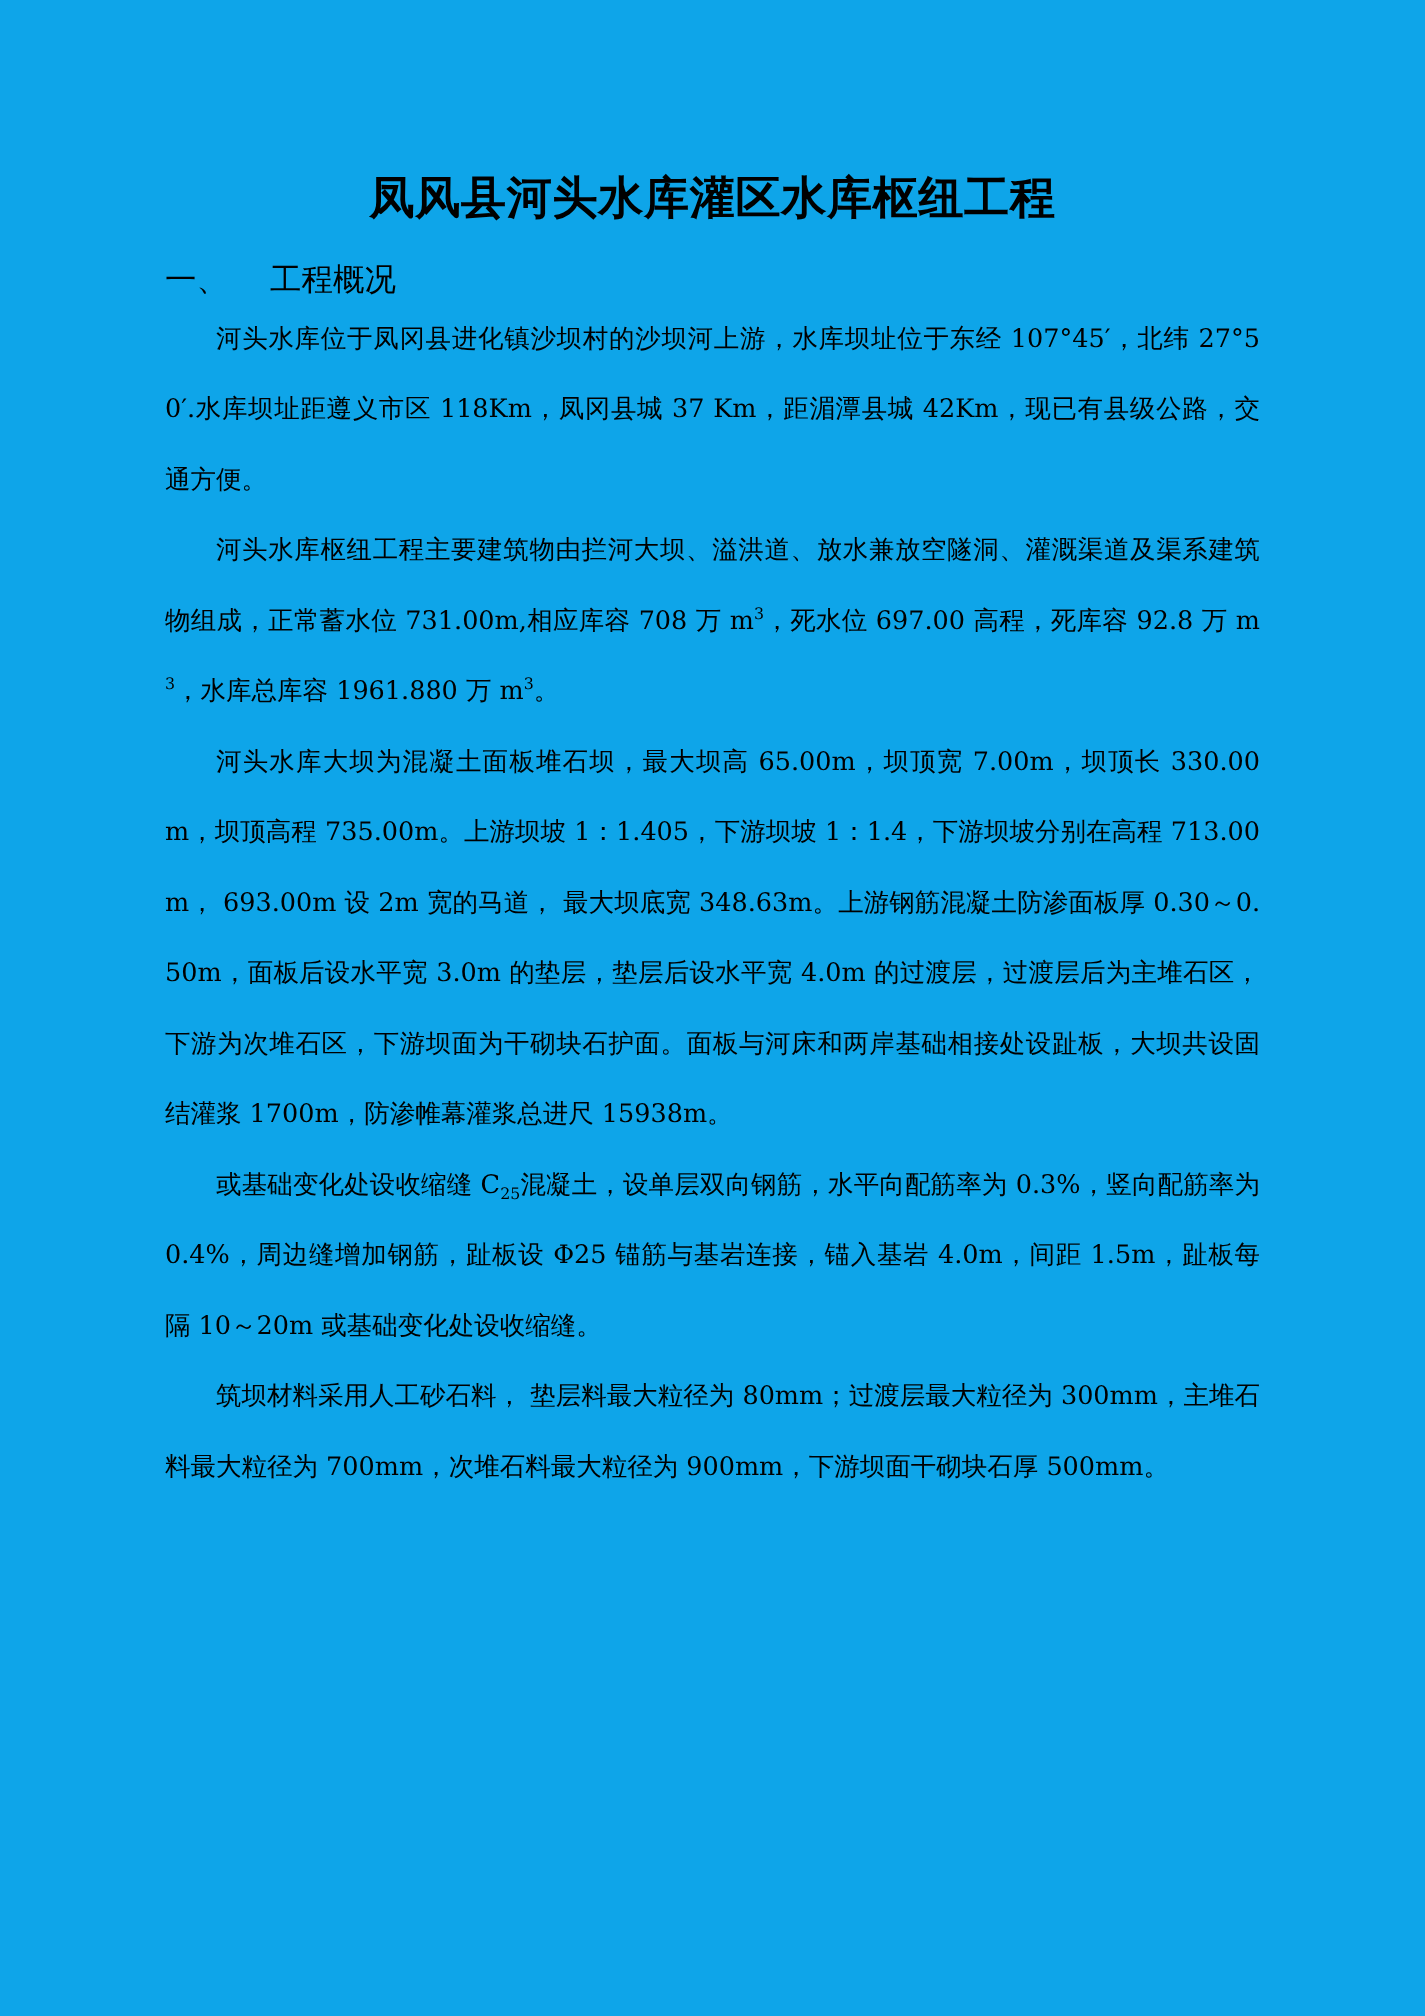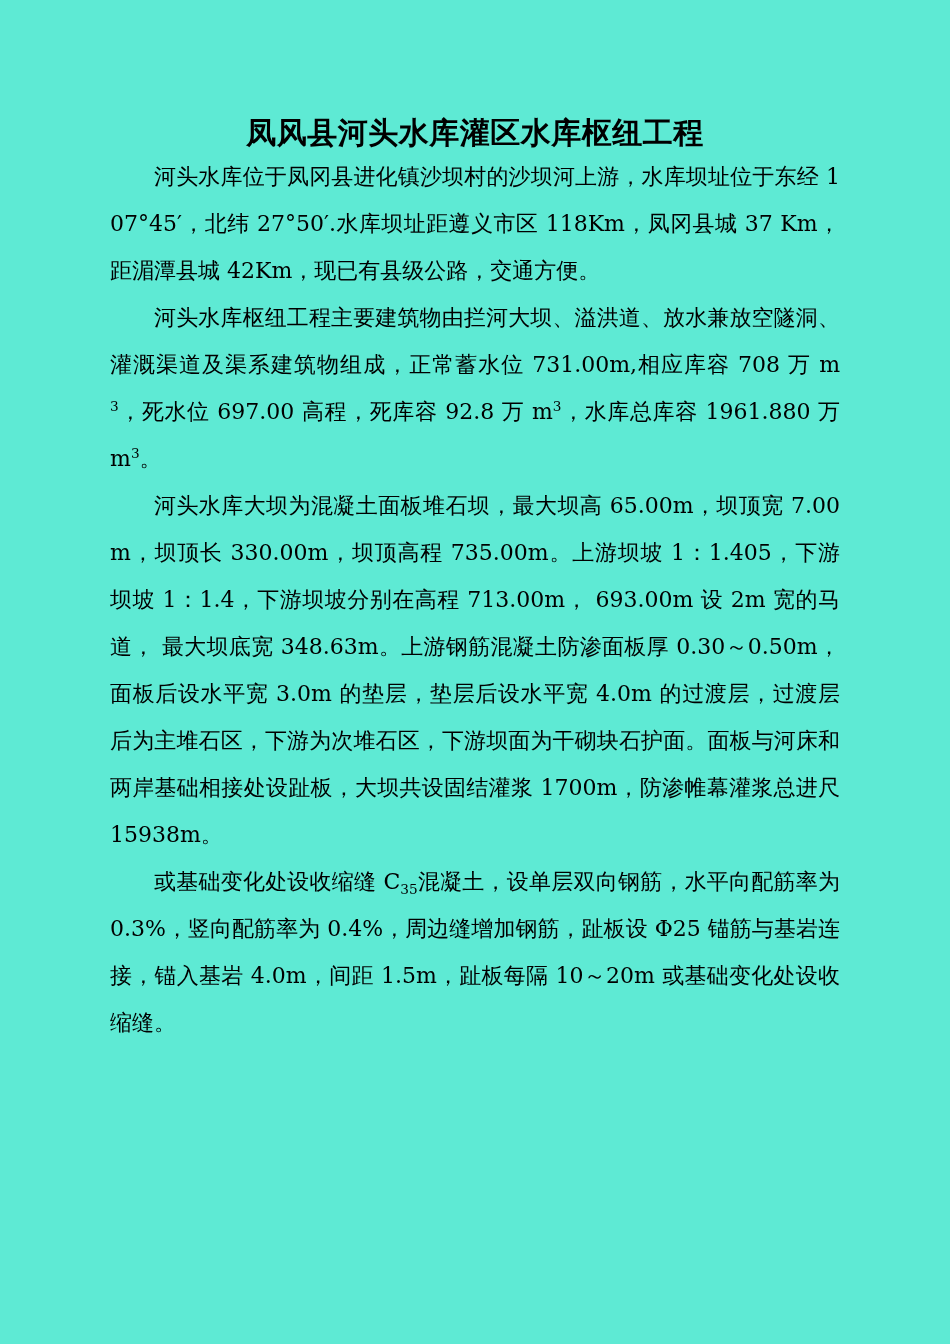--- a/index.html
+++ b/index.html
@@ -8,21 +8,21 @@
     background: #ffffff;
   }
   body {
     font-family: "DejaVu Serif", "Liberation Serif", serif;
     color: #000000;
   }
   .page {
     position: relative;
     width: 950px;
     height: 1344px;
-    background: #5eead4;
+    background: #0ea5e9;
     box-sizing: border-box;
     padding: 112px 110px 0 110px;
     overflow: hidden;
   }
   .doc-title {
     text-align: center;
     font-weight: bold;
     font-size: 30px;
     line-height: 41px;
     letter-spacing: 0.5px;
@@ -41,21 +41,21 @@
     white-space: nowrap;
   }
   .section-heading .num {
     display: inline-block;
   }
   .section-heading .gap {
     display: inline-block;
     width: 28px;
   }
   p.body-para {
-    font-size: 22px;
+    font-size: 17px;
     line-height: 47px;
     margin: 0;
     padding: 0;
     text-align: justify;
     text-justify: inter-ideograph;
     text-indent: 2em;
     word-break: break-all;
   }
   sup {
     font-size: 0.62em;
@@ -70,21 +70,25 @@
 </style>
 </head>
 <body>
 
 <div class="page">
 
   <h1 class="doc-title">
     <span class="title-line">凤风县河头水库灌区水库枢纽工程</span>
   </h1>
 
+  <div class="section-heading">
+    <span class="num">一、</span><span class="gap"></span><span>工程概况</span>
+  </div>
 
   <div id="body-container">
       <p class="body-para"><span>河头水库位于凤冈县进化镇沙坝村的沙坝河上游，水库坝址位于东经 107°45′，北纬 27°50′.水库坝址距遵义市区 118Km，凤冈县城 37 Km，距湄潭县城 42Km，现已有县级公路，交通方便。</span></p>
       <p class="body-para"><span>河头水库枢纽工程主要建筑物由拦河大坝、溢洪道、放水兼放空隧洞、灌溉渠道及渠系建筑物组成，正常蓄水位 731.00m,相应库容 708 万 m</span><sup>3</sup><span>，死水位 697.00 高程，死库容 92.8 万 m</span><sup>3</sup><span>，水库总库容 1961.880 万 m</span><sup>3</sup><span>。</span></p>
       <p class="body-para"><span>河头水库大坝为混凝土面板堆石坝，最大坝高 65.00m，坝顶宽 7.00m，坝顶长 330.00m，坝顶高程 735.00m。上游坝坡 1：1.405，下游坝坡 1：1.4，下游坝坡分别在高程 713.00m， 693.00m 设 2m 宽的马道， 最大坝底宽 348.63m。上游钢筋混凝土防渗面板厚 0.30～0.50m，面板后设水平宽 3.0m 的垫层，垫层后设水平宽 4.0m 的过渡层，过渡层后为主堆石区，下游为次堆石区，下游坝面为干砌块石护面。面板与河床和两岸基础相接处设趾板，大坝共设固结灌浆 1700m，防渗帷幕灌浆总进尺 15938m。</span></p>
-      <p class="body-para"><span>或基础变化处设收缩缝 C</span><sub>35</sub><span>混凝土，设单层双向钢筋，水平向配筋率为 0.3%，竖向配筋率为 0.4%，周边缝增加钢筋，趾板设 Φ25 锚筋与基岩连接，锚入基岩 4.0m，间距 1.5m，趾板每隔 10～20m 或基础变化处设收缩缝。</span></p>
+      <p class="body-para"><span>或基础变化处设收缩缝 C</span><sub>25</sub><span>混凝土，设单层双向钢筋，水平向配筋率为 0.3%，竖向配筋率为 0.4%，周边缝增加钢筋，趾板设 Φ25 锚筋与基岩连接，锚入基岩 4.0m，间距 1.5m，趾板每隔 10～20m 或基础变化处设收缩缝。</span></p>
+      <p class="body-para"><span>筑坝材料采用人工砂石料， 垫层料最大粒径为 80mm；过渡层最大粒径为 300mm，主堆石料最大粒径为 700mm，次堆石料最大粒径为 900mm，下游坝面干砌块石厚 500mm。</span></p>
     </div>
 
 </div>
 
 </body></html>

